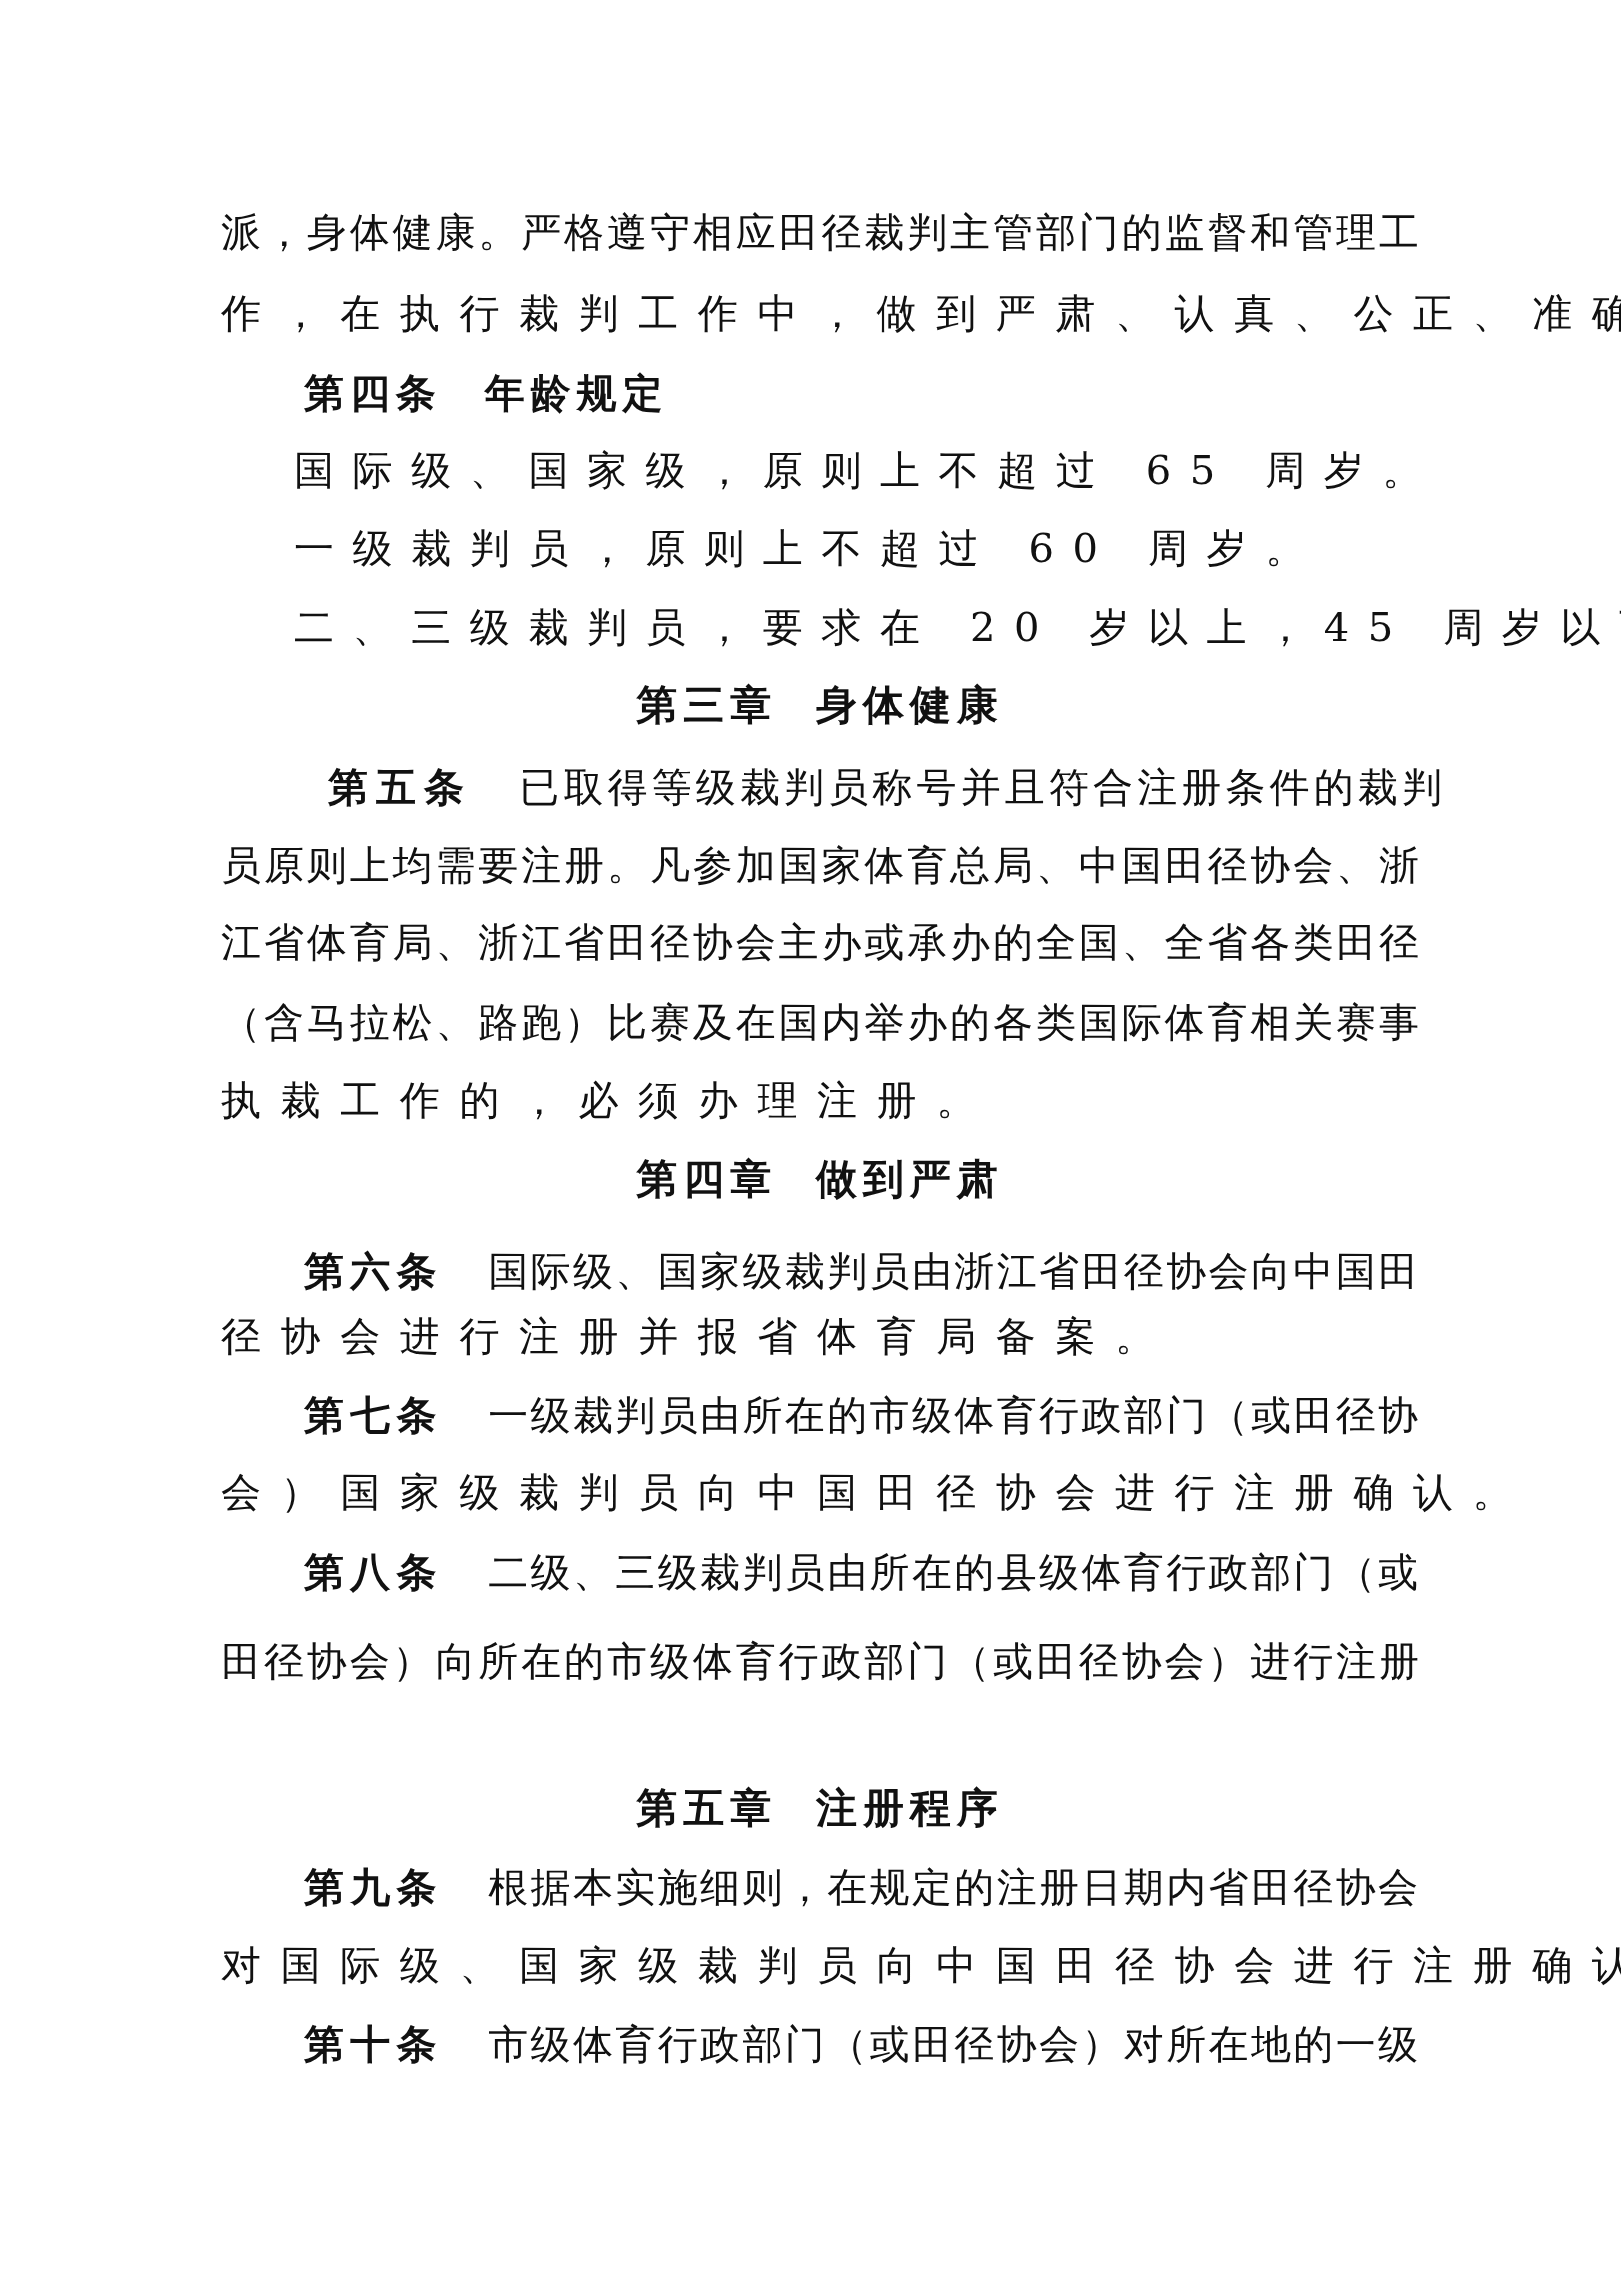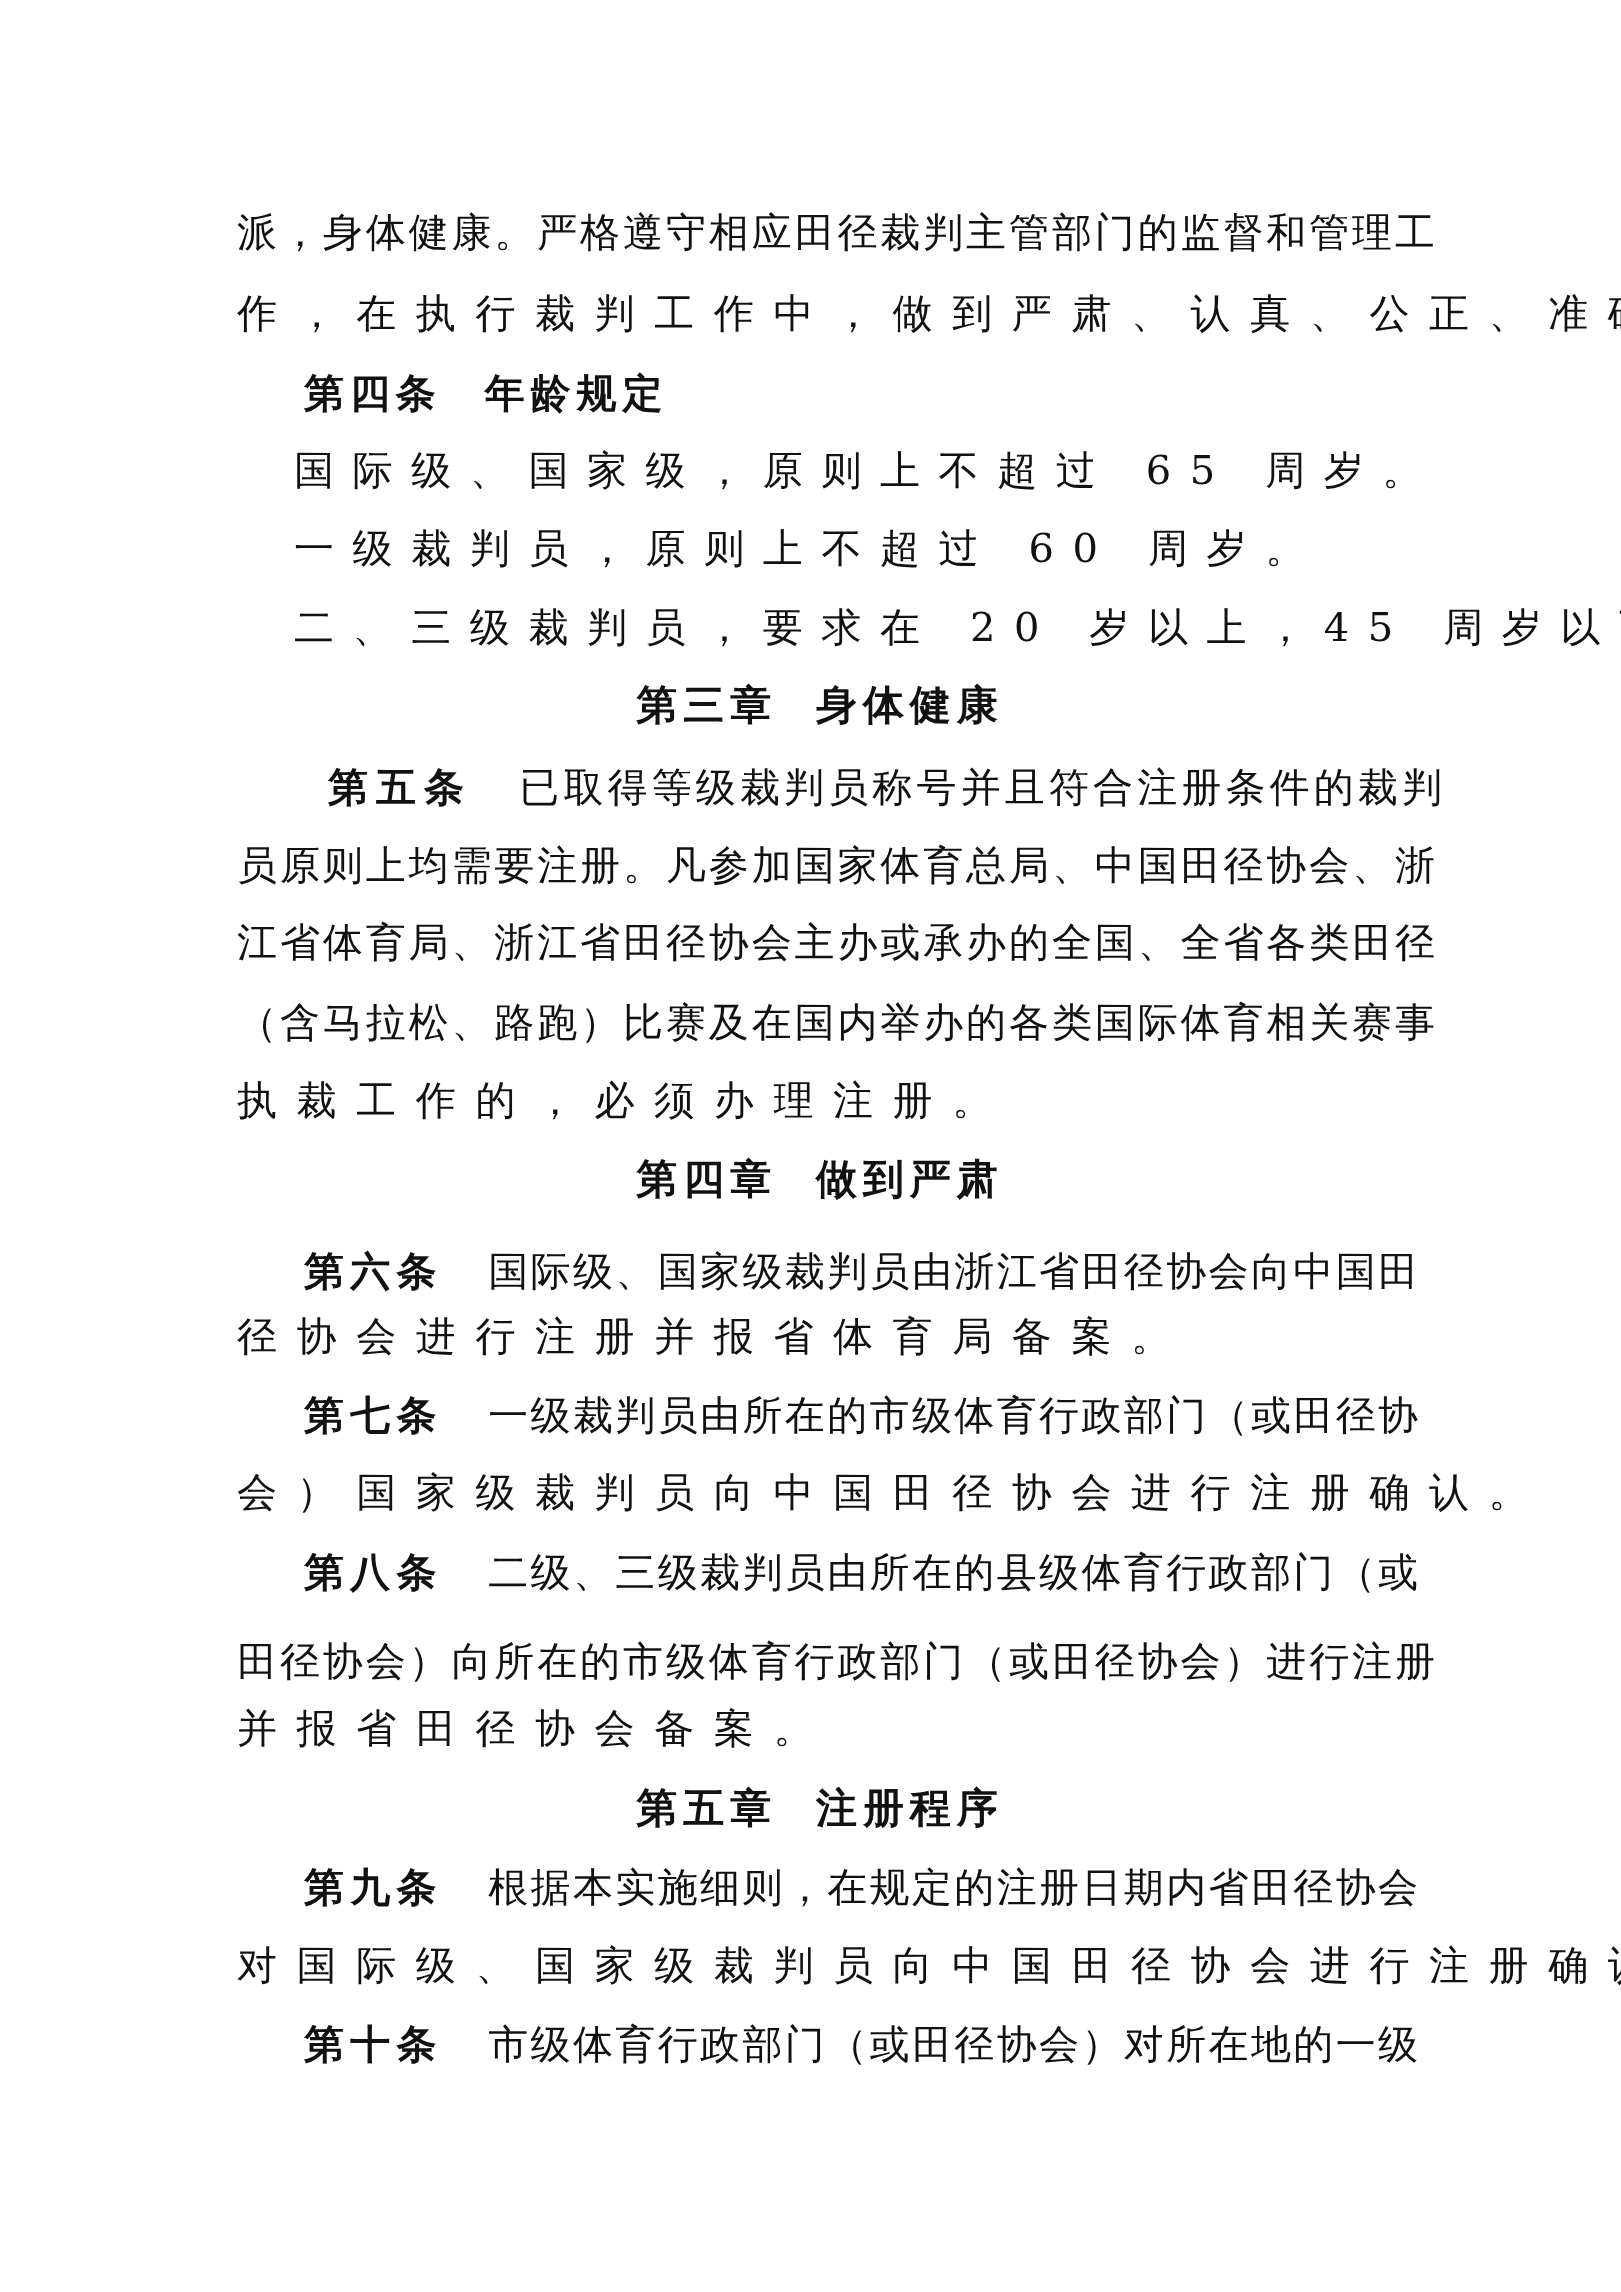--- a/index.html
+++ b/index.html
@@ -16,21 +16,21 @@
       color: #111111;
     }
     .page {
       position: absolute;
       left: 0; top: 0;
       width: 1621px; height: 2293px;
       background: #ffffff;
     }
     .line {
       position: absolute;
-      left: 237px;
+      left: 221px;
       width: 1198px;
       height: 59px;
       line-height: 59px;
       font-size: 40px;
       white-space: nowrap;
       overflow: visible;
       text-align: justify;
       text-align-last: justify;
       letter-spacing: 0;
     }
@@ -132,21 +132,20 @@
   </div>
 
   <div class="line last" style="top:1463px;">会）国家级裁判员向中国田径协会进行注册确认。</div>
 
   <div class="line" style="top:1542px; left:304px; width:1114px;">
     <span class="art-label">第八条</span><span class="gap"></span><span>二级、三级裁判员由所在的县级体育行政部门（或</span>
   </div>
 
   <div class="line" style="top:1620px;margin-top:12px;">田径协会）向所在的市级体育行政部门（或田径协会）进行注册</div>
 
-  <div class="line last" style="top:1699px;">并报省田径协会备案。</div>
 
   <div class="heading" style="top:1779px;">
     <span>第五章</span><span class="gap"></span><span>注册程序</span>
   </div>
 
   <div class="line" style="top:1857px; left:304px; width:1114px;">
     <span class="art-label">第九条</span><span class="gap"></span><span>根据本实施细则，在规定的注册日期内省田径协会</span>
   </div>
 
   <div class="line last" style="top:1936px;">对国际级、国家级裁判员向中国田径协会进行注册确认。</div>

